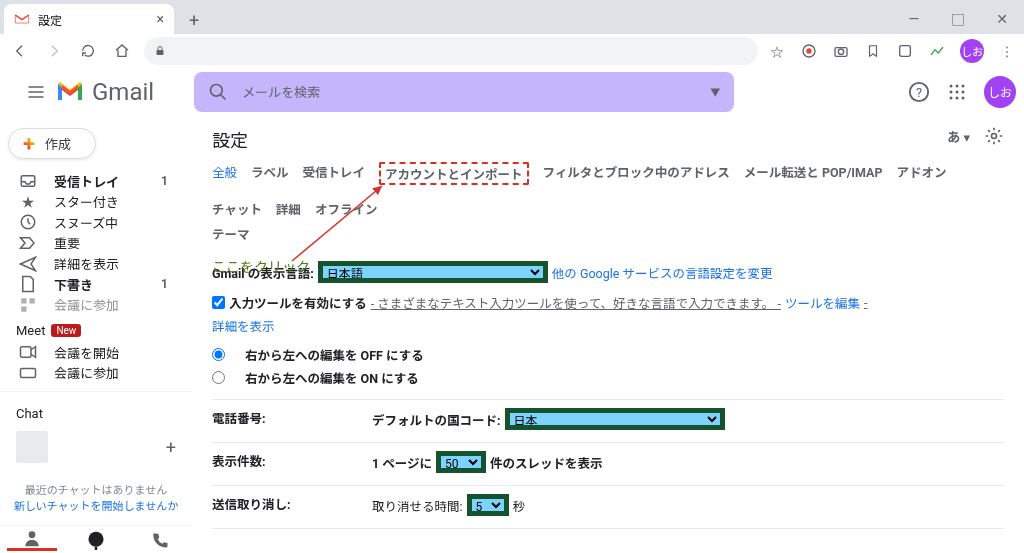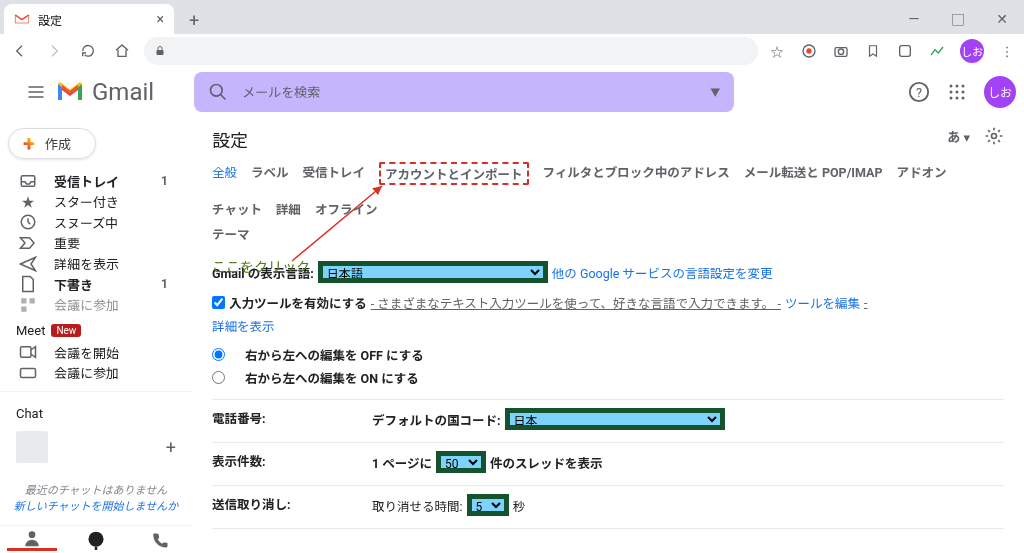--- a/index.html
+++ b/index.html
@@ -42,21 +42,21 @@
 .nav-item { display: flex; align-items: center; height: 30px; padding: 0 16px; color: #202124; font-size: 13px; border-radius: 0 16px 16px 0; margin-right: 8px; }
 .nav-item .nicon { width: 24px; margin-right: 14px; color: #5f6368; display: flex; justify-content: center; }
 .nav-item .count { margin-left: auto; font-size: 12px; color: #5f6368; }
 .nav-item.bold { font-weight: bold; }
 .section-lbl { padding: 8px 16px 4px; font-size: 13px; color: #202124; display: flex; align-items: center; }
 .badge-new { background: #b91c1c; color: #fff; font-size: 10px; padding: 1px 5px; border-radius: 3px; margin-left: 6px; }
 .chat-sec { margin-top: 8px; border-top: 1px solid #f1f3f4; padding-top: 6px; }
 .chat-user { display: flex; align-items: center; padding: 6px 16px; }
 .chat-av { width: 32px; height: 32px; background: #e8eaed; border-radius: 2px; margin-right: 8px; }
 .chat-plus { margin-left: auto; color: #5f6368; font-size: 18px; }
-.chat-empty { text-align: center; font-size: 11px; color: #80868b; padding: 12px 8px; font-style: italic; }
+.chat-empty { text-align: center; font-size: 11px; color: #80868b; padding: 12px 8px; }
 .chat-empty a { color: #1a73e8; text-decoration: none; }
 .bottom-bar { margin-top: auto; height: 40px; display: flex; align-items: center; justify-content: space-around; border-top: 1px solid #f1f3f4; color: #5f6368; }
 .bbtn { width: 50px; display: flex; justify-content: center; }
 .bbtn.active { border-bottom: 3px solid #d93025; }
 
 
 .content { flex: 1; padding: 10px 20px; overflow: hidden; position: relative; }
 .content h2 { font-size: 18px; font-weight: normal; color: #202124; margin-bottom: 10px; }
 .top-right { position: absolute; top: 10px; right: 20px; display: flex; align-items: center; gap: 14px; color: #5f6368; }
 .tabs { display: flex; flex-wrap: wrap; gap: 14px; font-size: 12.5px; color: #1a73e8; margin-bottom: 6px; }

